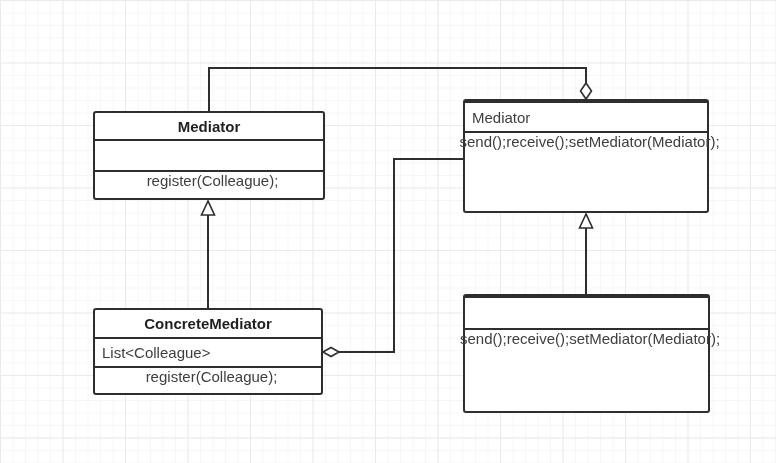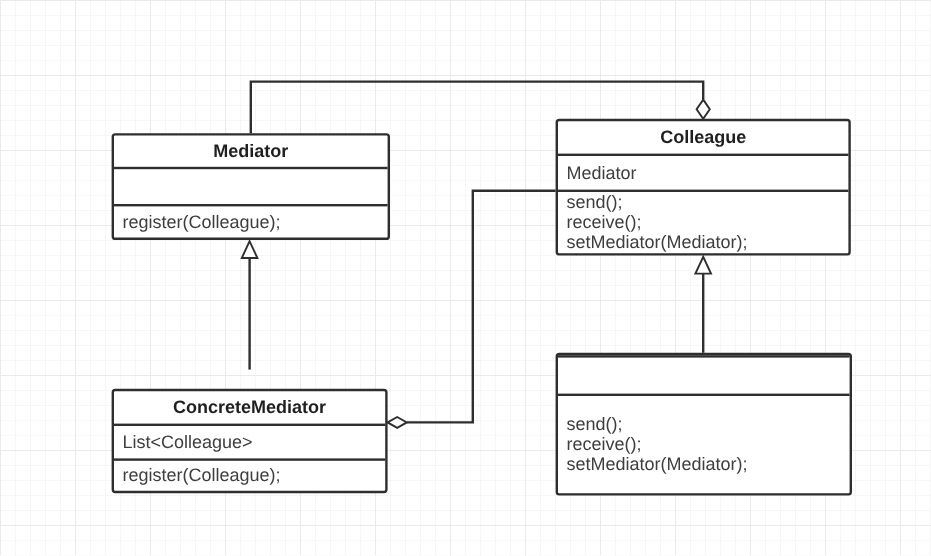--- a/index.html
+++ b/index.html
@@ -33,21 +33,21 @@
     flex:0 0 auto;
   }
   .uml-section { border-top:2px solid #2e2e2e; flex:0 0 auto; }
   .uml-attrs {
     display:flex; align-items:center;
     padding-left:7px;
     font-size:15px; color:#3e3e3e;
   }
   .uml-methods {
     flex:1 1 auto;
-    display:flex; flex-direction:column; justify-content:center;
+    display:flex; flex-direction:row; justify-content:center;
     padding-left:7px;
     font-size:15px; color:#3e3e3e;
     line-height:17px;
   }
   .connector-layer { position:absolute; left:0; top:0; pointer-events:none; }
   .connector-layer path, .connector-layer line { stroke:#2e2e2e; stroke-width:2; fill:none; }
   .connector-layer polygon { stroke:#2e2e2e; stroke-width:1.6; fill:#ffffff; }
   .watermark {
     position:absolute;
     right:8px; top:429px;
@@ -79,32 +79,31 @@
 
   <div class="uml-class" style="left:93px; top:111px; width:232px; height:89px;">
     <div class="uml-title" style="height:26px;">Mediator</div>
     <div class="uml-section uml-attrs" style="height:31px;"></div>
     <div class="uml-section uml-methods">
       <div>register(Colleague);</div>
     </div>
   </div>
 
   <div class="uml-class" style="left:463px; top:99px; width:246px; height:114px;">
-    <div class="uml-title" style="height:27px;">Colleague</div>
     <div class="uml-section uml-attrs" style="height:30px;">
       <div>Mediator</div>
     </div>
     <div class="uml-section uml-methods">
       <div>send();</div>
       <div>receive();</div>
       <div>setMediator(Mediator);</div>
     </div>
   </div>
 
-  <div class="uml-class" style="left:93px; top:324px; width:230px; height:87px;">
+  <div class="uml-class" style="left:93px; top:308px; width:230px; height:87px;">
     <div class="uml-title" style="height:27px;">ConcreteMediator</div>
     <div class="uml-section uml-attrs" style="height:29px;">
       <div>List&lt;Colleague&gt;</div>
     </div>
     <div class="uml-section uml-methods">
       <div>register(Colleague);</div>
     </div>
   </div>
 
   <div class="uml-class" style="left:463px; top:294px; width:247px; height:119px;">

